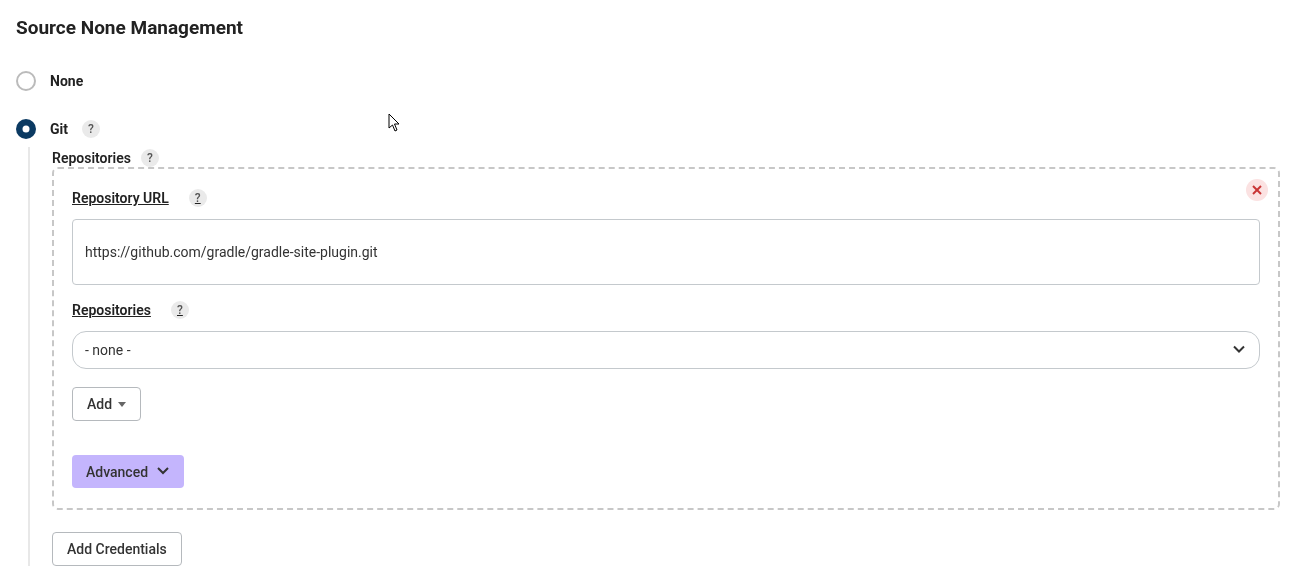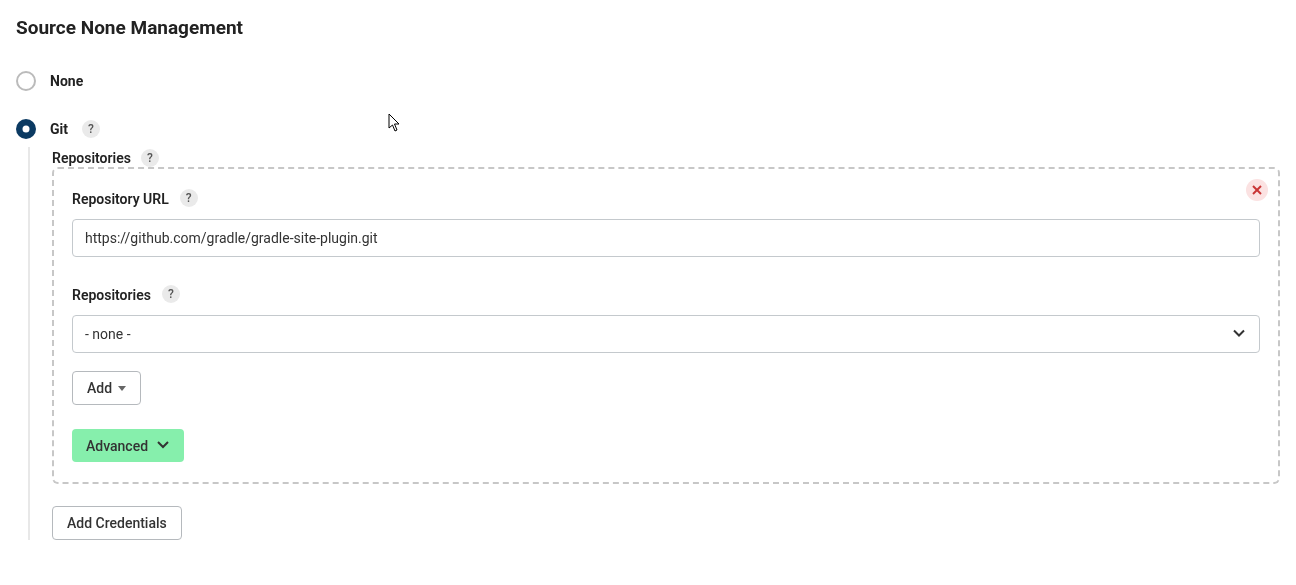--- a/index.html
+++ b/index.html
@@ -104,46 +104,47 @@
       cursor: pointer;
     }
     .close-btn svg {
       width: 10px;
       height: 10px;
       stroke: #c93535;
       stroke-width: 2;
     }
     .field-label-row {
       display: flex;
-      align-items: flex-end;
-      gap: 11px;
+      align-items: center;
+      gap: 20px;
       font-weight: 600;
       font-size: 14px;
       color: #222;
       margin-bottom: 12px;
+      text-decoration: underline;
     }
     .text-input {
       width: 100%;
-      padding: 10px 12px;
+      padding: 24px 12px;
       border: 1px solid #c4c9cd;
       border-radius: 4px;
       font-size: 14px;
       color: #333;
-      margin-bottom: 28px;
+      margin-bottom: 16px;
       font-family: inherit;
     }
     .select-wrapper {
       position: relative;
       margin-bottom: 18px;
     }
     .select-input {
       width: 100%;
       padding: 10px 12px;
       border: 1px solid #c4c9cd;
-      border-radius: 4px;
+      border-radius: 14px;
       font-size: 14px;
       color: #333;
       appearance: none;
       background: #fff;
       font-family: inherit;
     }
     .select-chevron {
       position: absolute;
       right: 14px;
       top: 50%;
@@ -165,35 +166,35 @@
       border: 1px solid #b5b9bd;
       border-radius: 4px;
       background: #fff;
       font-size: 14px;
       color: #333;
       cursor: pointer;
       font-weight: 500;
       font-family: inherit;
     }
     .btn-add-dropdown {
-      margin-bottom: 24px;
+      margin-bottom: 34px;
     }
     .btn .caret-down {
       width: 0;
       height: 0;
       border-left: 4px solid transparent;
       border-right: 4px solid transparent;
       border-top: 5px solid #666;
     }
     .advanced-btn {
       display: inline-flex;
       align-items: center;
       gap: 8px;
       padding: 8px 14px;
-      background: #86efac;
+      background: #c4b5fd;
       border: none;
       border-radius: 4px;
       font-size: 14px;
       color: #333;
       cursor: pointer;
       font-weight: 500;
       font-family: inherit;
     }
     .advanced-btn svg {
       width: 14px;

